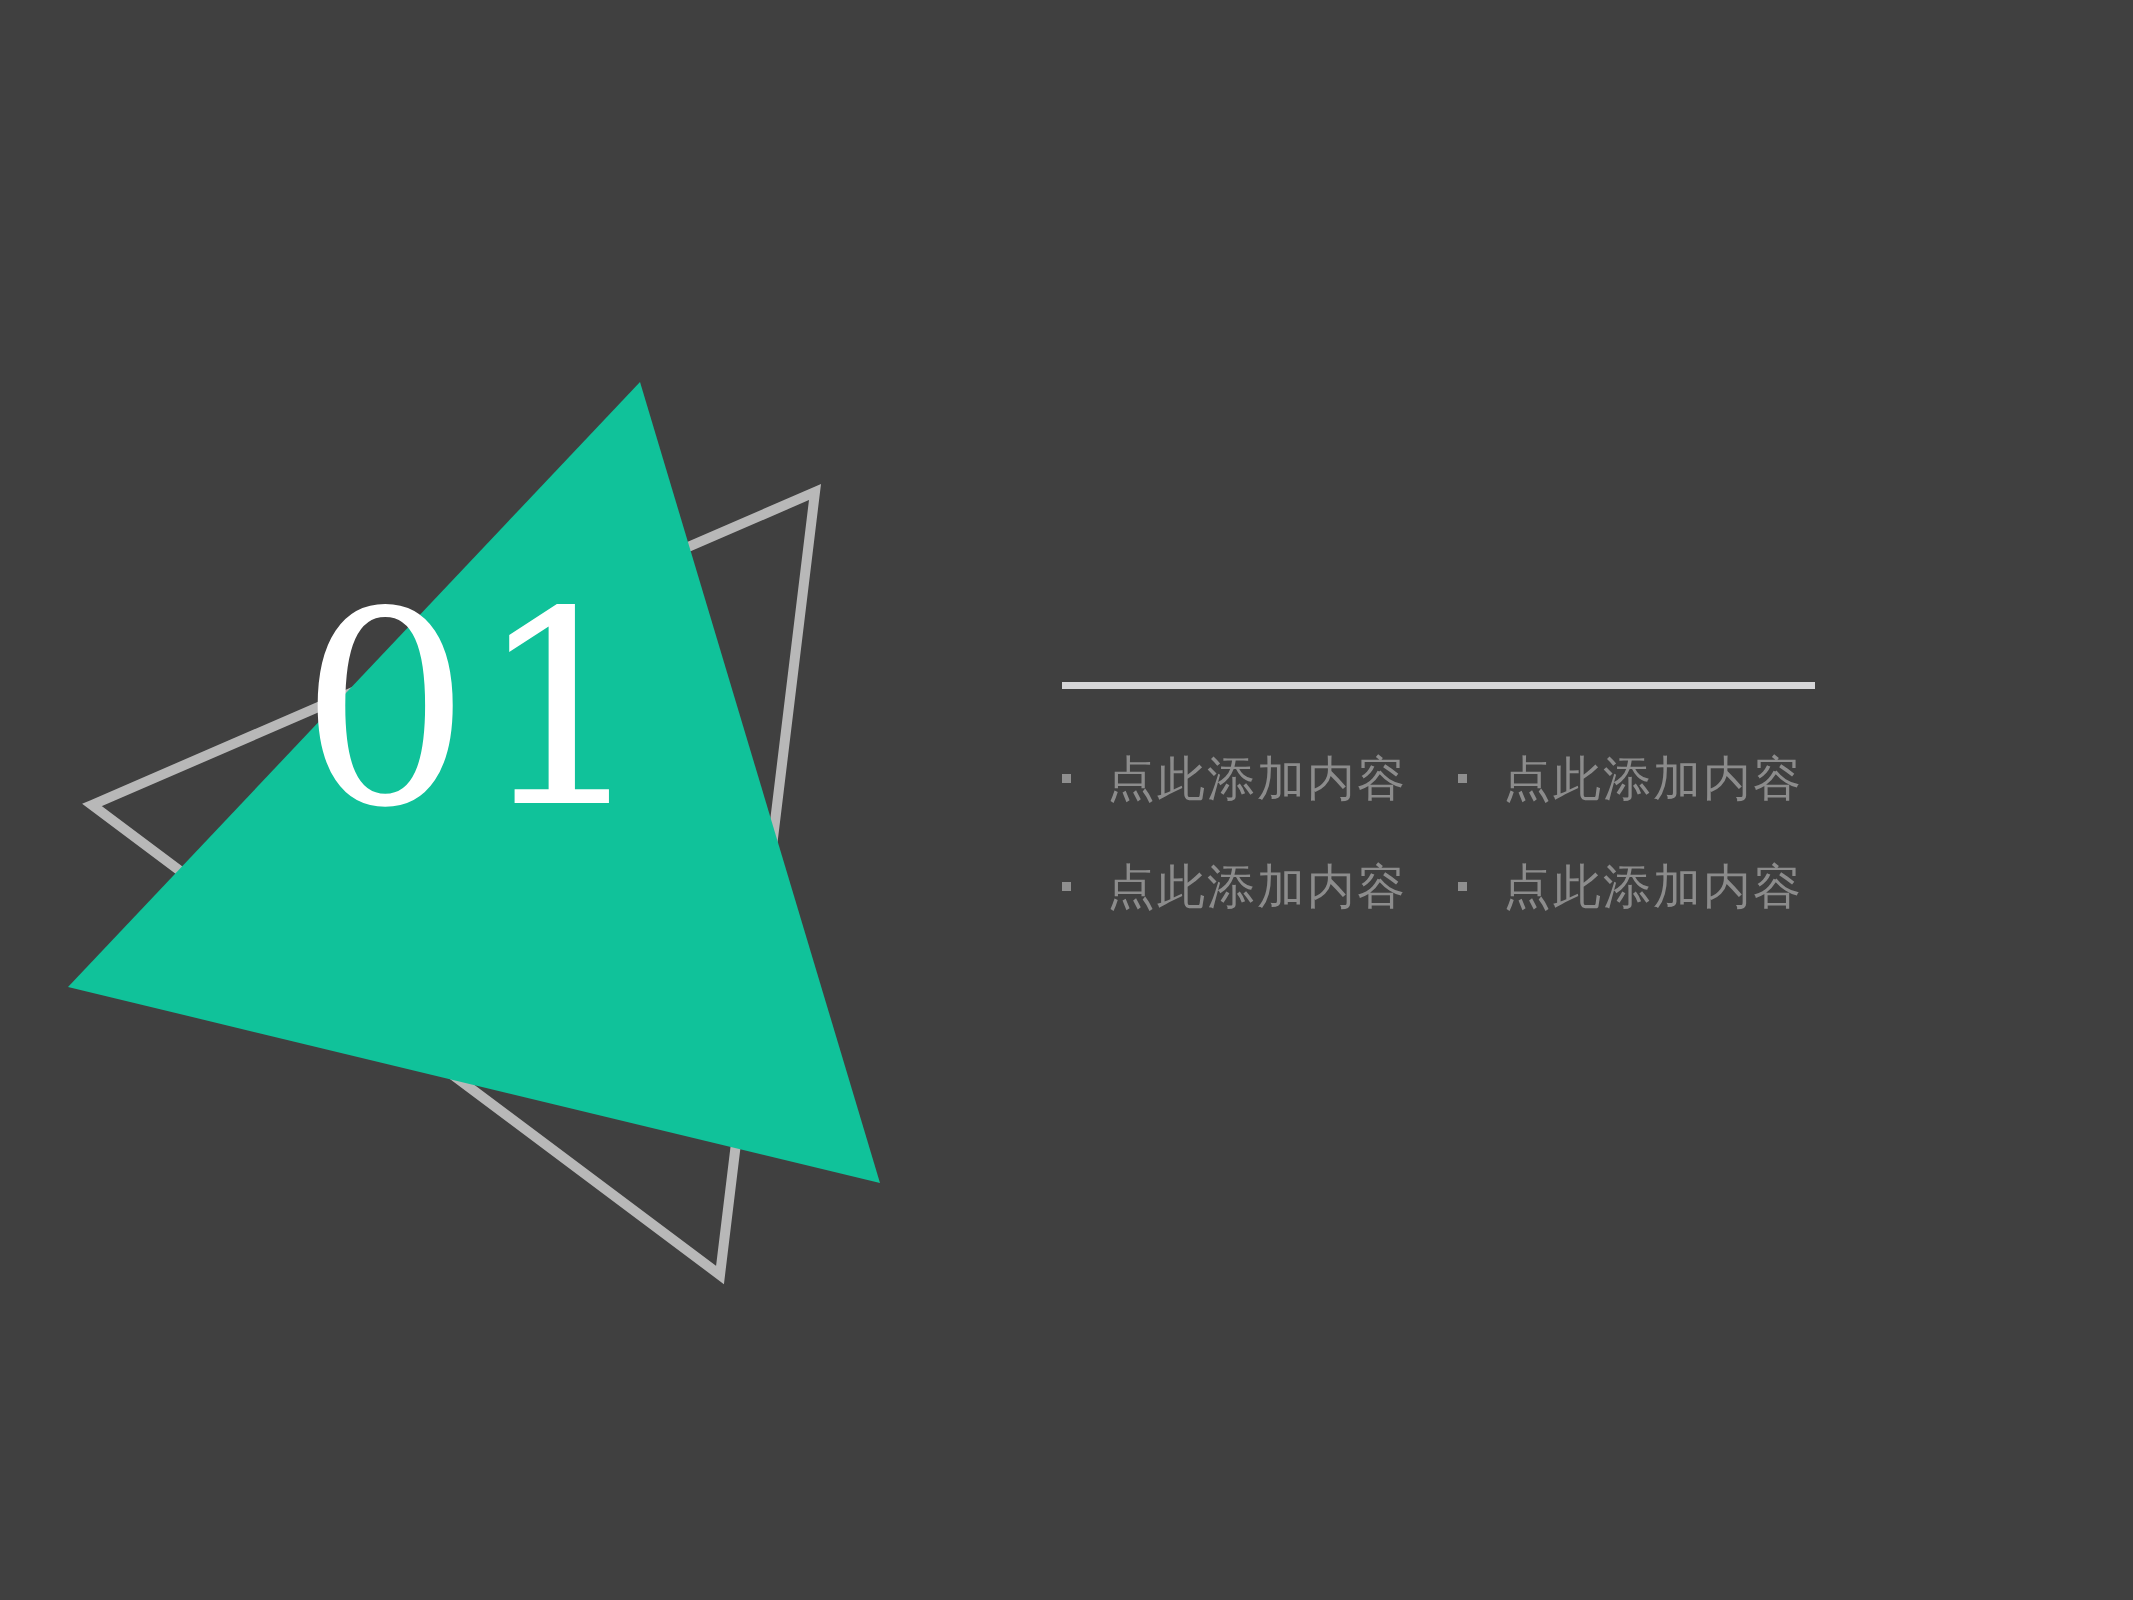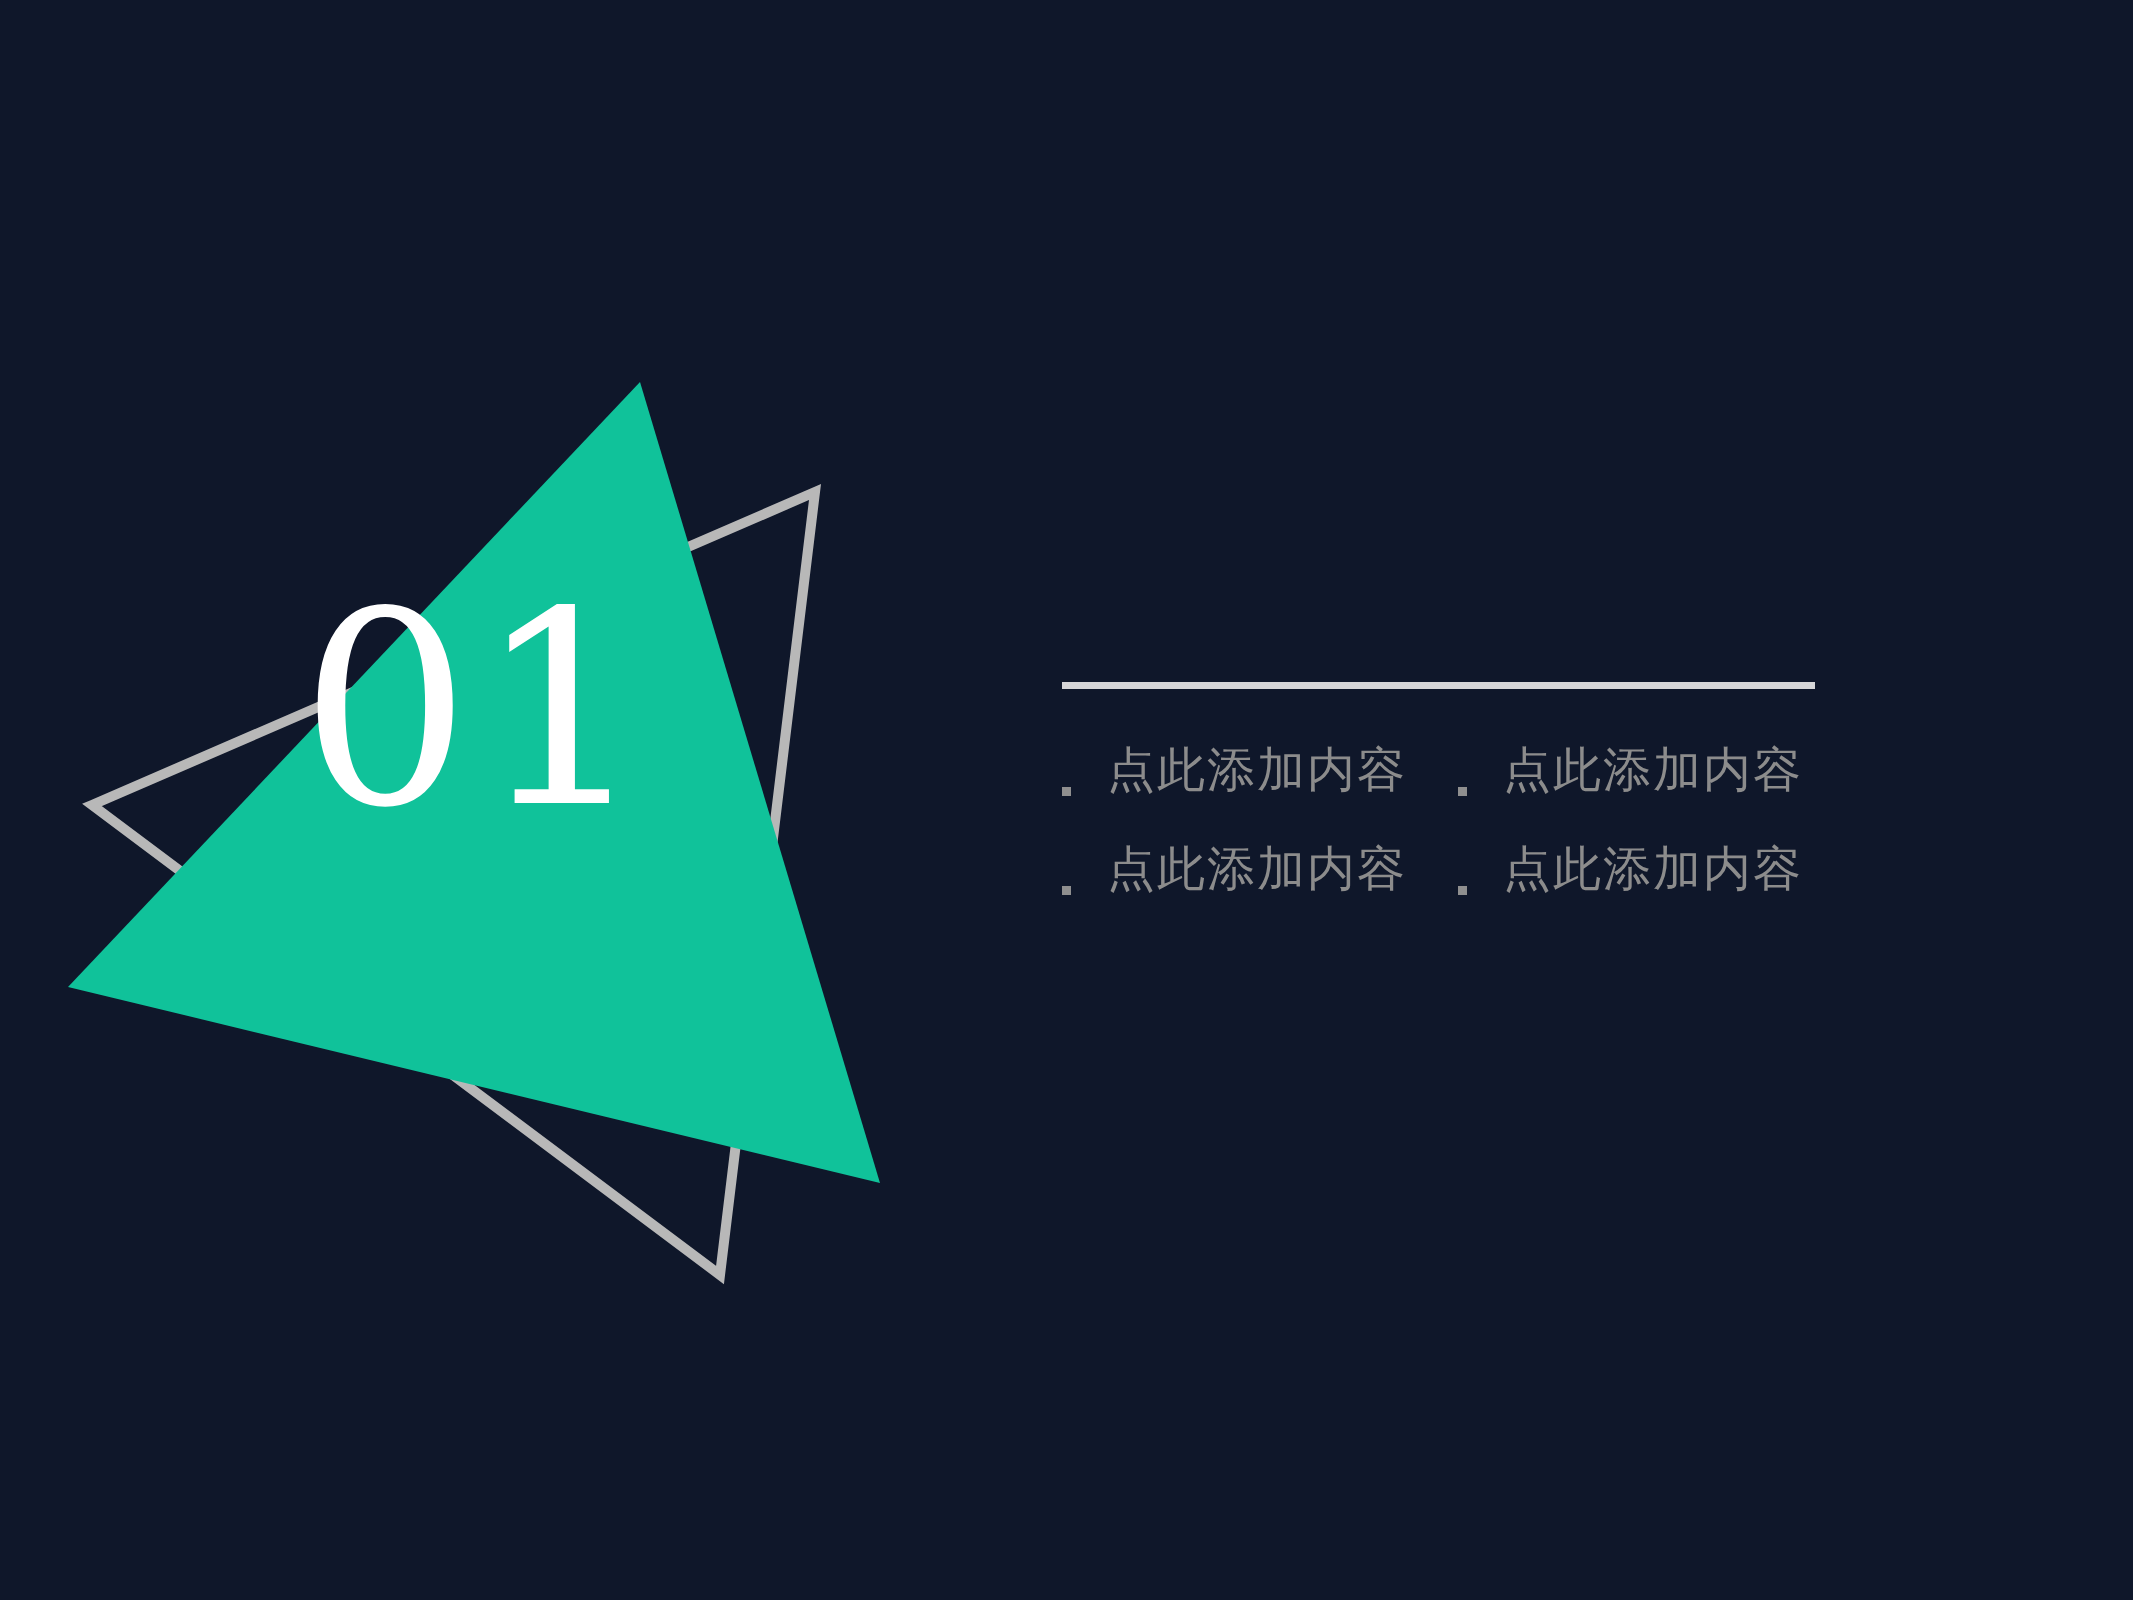--- a/index.html
+++ b/index.html
@@ -10,21 +10,21 @@
     width: 2133px;
     height: 1600px;
     overflow: hidden;
     font-family: "Liberation Sans", "DejaVu Sans", sans-serif;
   }
 
   #slide {
     position: relative;
     width: 2133px;
     height: 1600px;
-    background: #0f172a;
+    background: #404040;
     overflow: hidden;
   }
 
   
   #graphic {
     position: absolute;
     left: 0;
     top: 0;
     width: 1000px;
     height: 1400px;
@@ -81,22 +81,23 @@
 
   #bullet-grid {
     margin-top: 54px;
     display: grid;
     grid-template-columns: 396px auto;
     grid-row-gap: 46px;
   }
 
   .bullet-item {
     display: flex;
-    align-items: flex-end;
+    align-items: center;
     white-space: nowrap;
+    margin-top: 9px;
   }
 
   .bullet-dot {
     width: 9px;
     height: 9px;
     background: #8F8F8F;
     margin-right: 36px;
     flex: 0 0 auto;
   }
 

